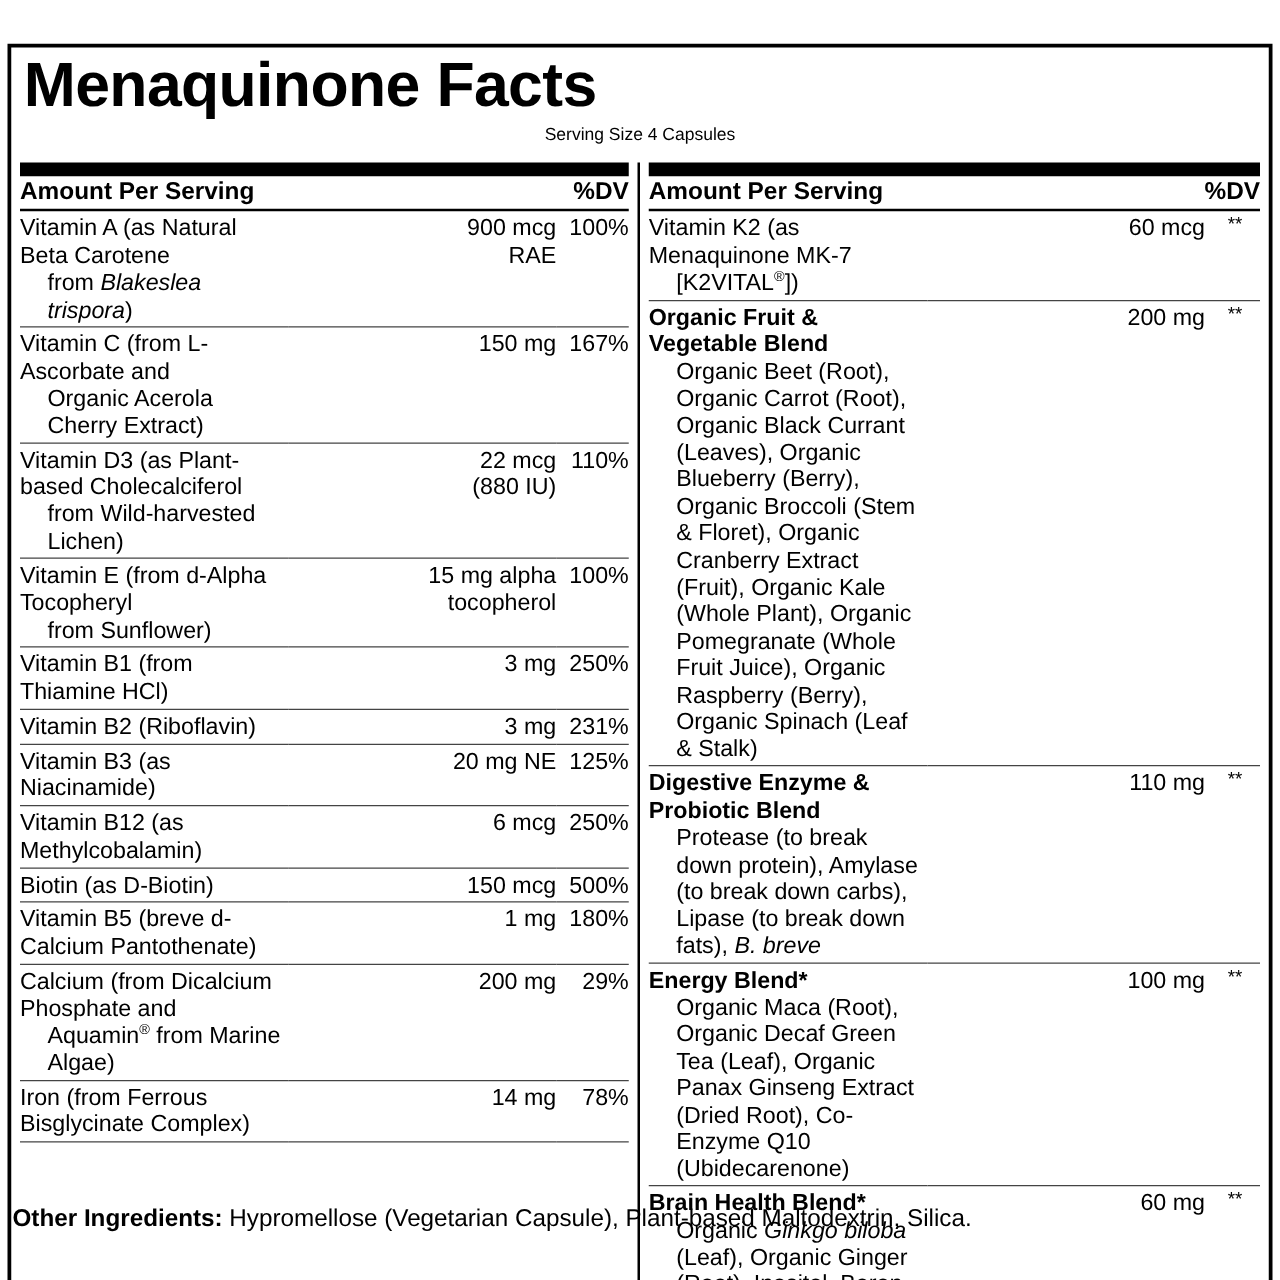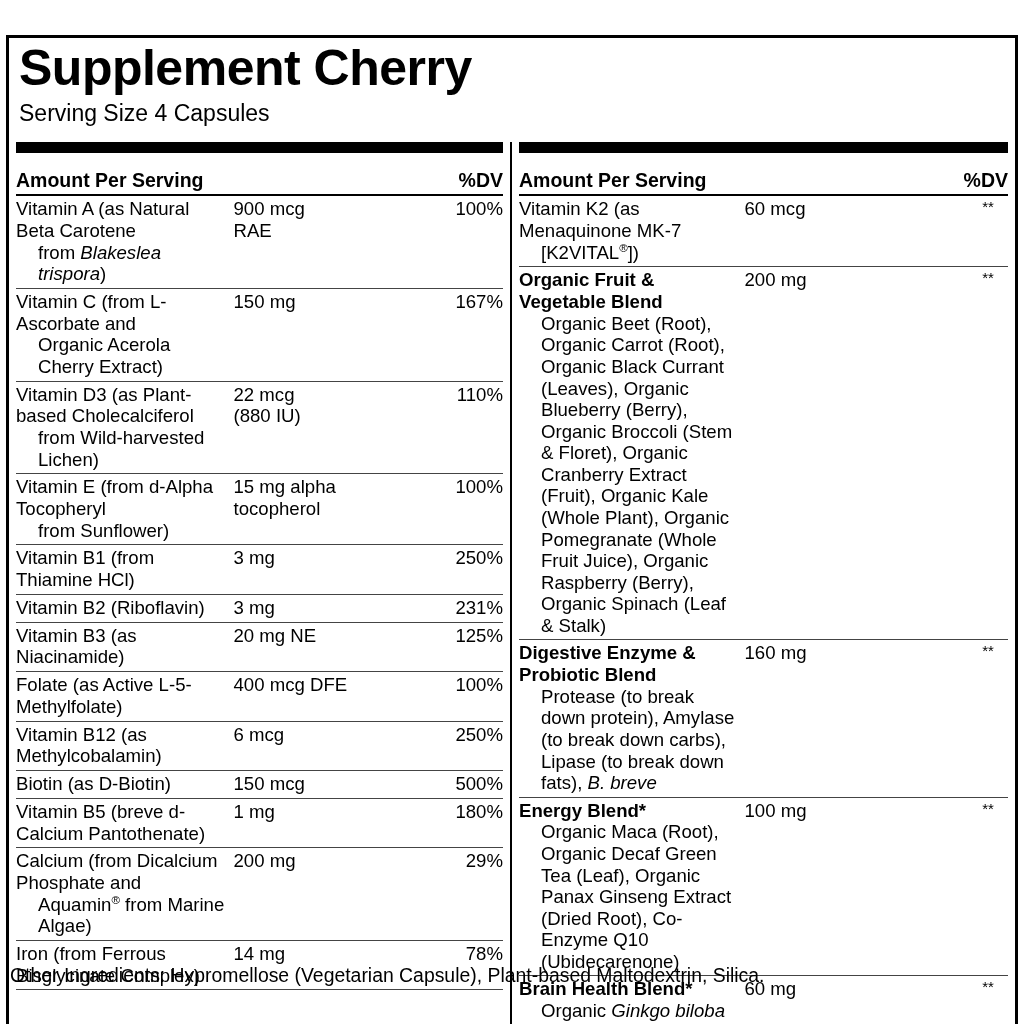--- a/index.html
+++ b/index.html
@@ -17,66 +17,66 @@
     border: 3px solid #000;
     background: #fff;
   }
   
   .hdr { padding: 4px 10px 0 10px; }
   .title {
     font-size: 50px; font-weight: bold;
     letter-spacing: -0.5px; line-height: 1.04;
     white-space: nowrap;
   }
-  .serving { font-size: 23px; line-height: 1.32; padding-top: 4px; }
+  .serving { font-size: 14px; line-height: 1.32; padding-top: 4px; text-align: center; }
   .hdr-pad { height: 14px; }
 
   
   .cols { display: flex; align-items: stretch; }
   .col { width: 50%; }
   .col-left  { border-right: 2px solid #000; }
   .colpad { padding: 0 7px; }
 
   .blackbar { background: #000; height: 11px; margin: 0 7px; }
 
   .aps {
     display: flex; justify-content: space-between; align-items: baseline;
     font-size: 19.5px; font-weight: bold;
     border-bottom: 2px solid #000;
-    padding: 16px 0 2px 0;
+    padding: 1px 0 2px 0;
     margin: 0 7px;
   }
 
   table { width: 100%; border-collapse: collapse; table-layout: fixed; }
   td { vertical-align: top; font-size: 18.6px; line-height: 1.17; padding: 2px 0 3px 0; }
   tr.r { border-bottom: 1.5px solid #444; }
 
   .nm     { padding-right: 4px; }
-  .amt    { white-space: pre-line; padding-left: 3px; }
+  .amt    { text-align: right; white-space: pre-line; padding-left: 3px; }
   .dv     { text-align: right; width: 58px; padding-left: 5px; }
   .dv-r   { text-align: center; width: 44px; font-size: 15px; padding-left: 4px; }
   .hang   { display:block; }
   .sub    { display: block; padding-left: 22px; line-height: 1.16; }
   .bold   { font-weight: bold; }
   i       { font-style: italic; }
   sup.reg { font-size: 0.62em; vertical-align: super; line-height: 0; }
 
   .other {
     position: absolute; left: 10px; top: 964px;
     font-size: 19.4px; width: 1004px;
   }
-  .other b { font-weight: normal; }
+  .other b { font-weight: bold; }
 </style>
 </head>
 <body>
 
 <div id="label">
 
   <div class="hdr">
-    <div class="title">Supplement Cherry</div>
+    <div class="title">Menaquinone Facts</div>
     <div class="serving">Serving Size 4 Capsules</div>
     <div class="hdr-pad"></div>
   </div>
 
   <div class="cols">
 
     <div class="col col-left">
       <div class="blackbar"></div>
       <div class="aps">
         <span>Amount Per Serving</span>
@@ -136,27 +136,20 @@
               </tr>
               <tr class="r">
                 <td class="nm">
                   <span class="hang">Vitamin B3 (as Niacinamide)</span>
                 </td>
                 <td class="amt">20 mg NE</td>
                 <td class="dv">125%</td>
               </tr>
               <tr class="r">
                 <td class="nm">
-                  <span class="hang">Folate (as Active L-5-Methylfolate)</span>
-                </td>
-                <td class="amt">400 mcg DFE</td>
-                <td class="dv">100%</td>
-              </tr>
-              <tr class="r">
-                <td class="nm">
                   <span class="hang">Vitamin B12 (as Methylcobalamin)</span>
                 </td>
                 <td class="amt">6 mcg</td>
                 <td class="dv">250%</td>
               </tr>
               <tr class="r">
                 <td class="nm">
                   <span class="hang">Biotin (as D-Biotin)</span>
                 </td>
                 <td class="amt">150 mcg</td>
@@ -213,21 +206,21 @@
                   <span class="sub">Organic Beet (Root), Organic Carrot (Root), Organic Black Currant (Leaves), Organic Blueberry (Berry), Organic Broccoli (Stem &amp; Floret), Organic Cranberry Extract (Fruit), Organic Kale (Whole Plant), Organic Pomegranate (Whole Fruit Juice), Organic Raspberry (Berry), Organic Spinach (Leaf &amp; Stalk)</span>
                 </td>
                 <td class="amt">200 mg</td>
                 <td class="dv-r">**</td>
               </tr>
               <tr class="r">
                 <td class="nm">
                   <span class="hang bold">Digestive Enzyme &amp; Probiotic Blend</span>
                   <span class="sub">Protease (to break down protein), Amylase (to break down carbs), Lipase (to break down fats), <i>B. breve</i></span>
                 </td>
-                <td class="amt">160 mg</td>
+                <td class="amt">110 mg</td>
                 <td class="dv-r">**</td>
               </tr>
               <tr class="r">
                 <td class="nm">
                   <span class="hang bold">Energy Blend*</span>
                   <span class="sub">Organic Maca (Root), Organic Decaf Green Tea (Leaf), Organic Panax Ginseng Extract (Dried Root), Co-Enzyme Q10 (Ubidecarenone)</span>
                 </td>
                 <td class="amt">100 mg</td>
                 <td class="dv-r">**</td>
               </tr>

